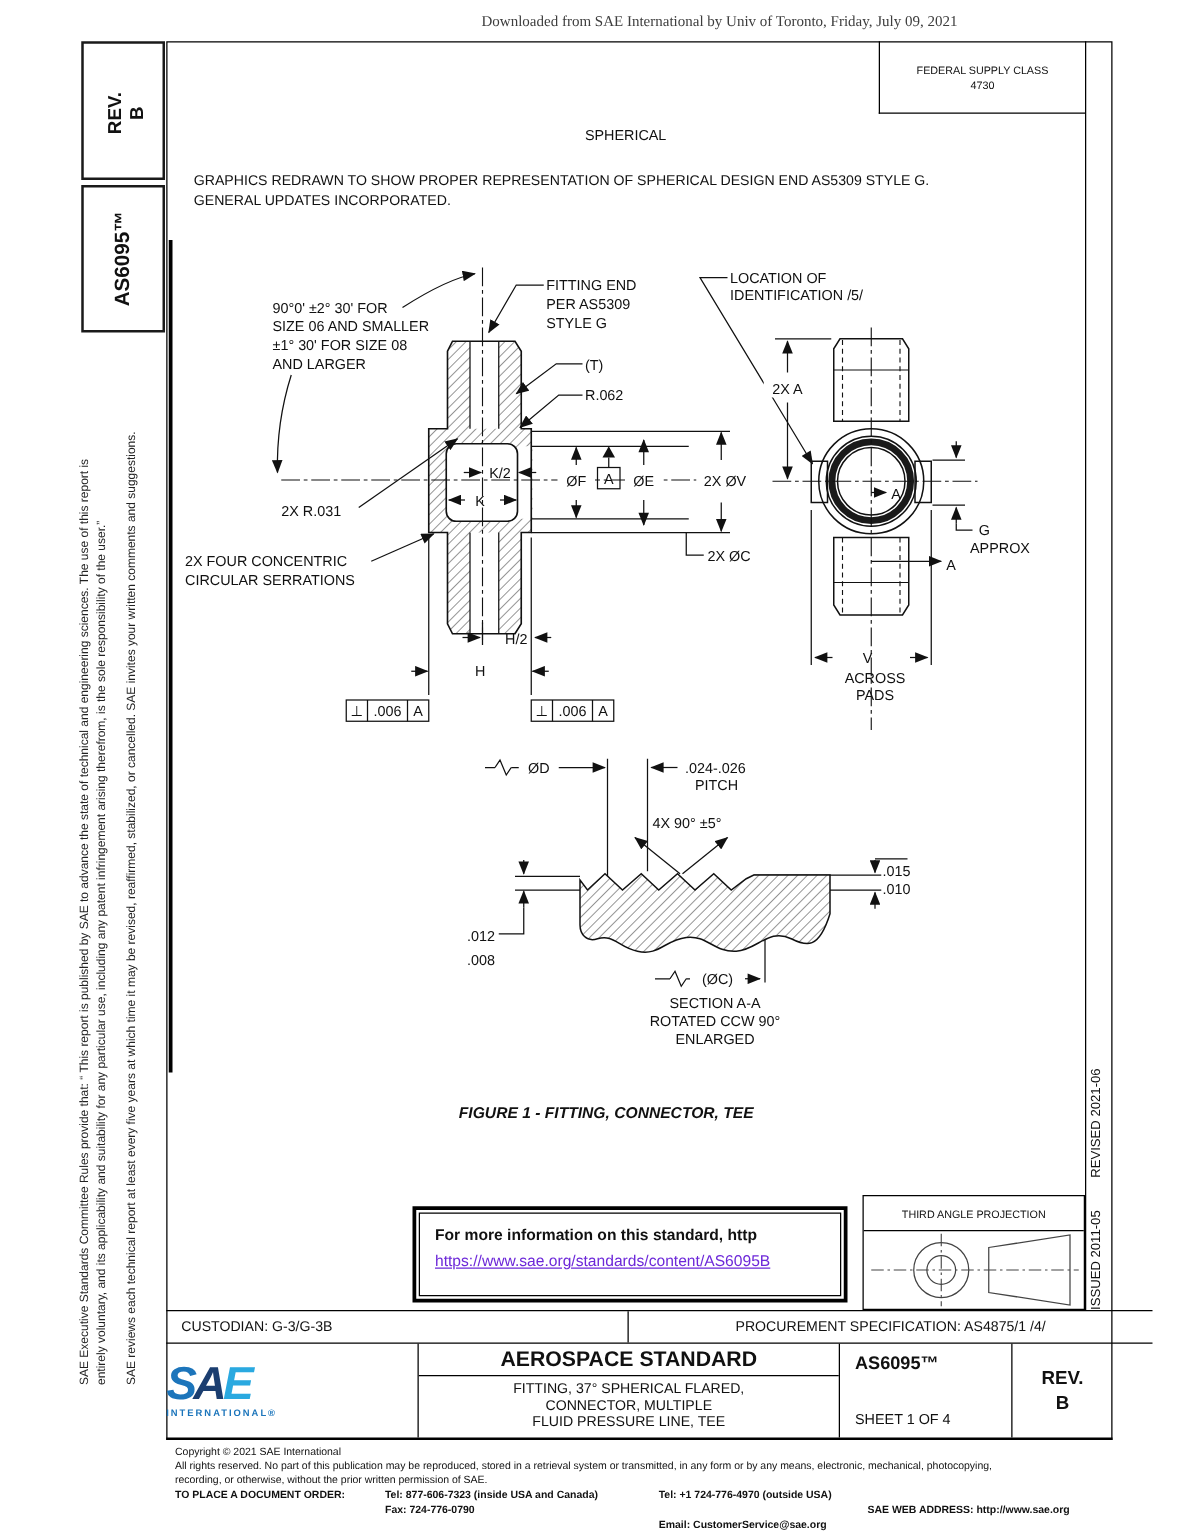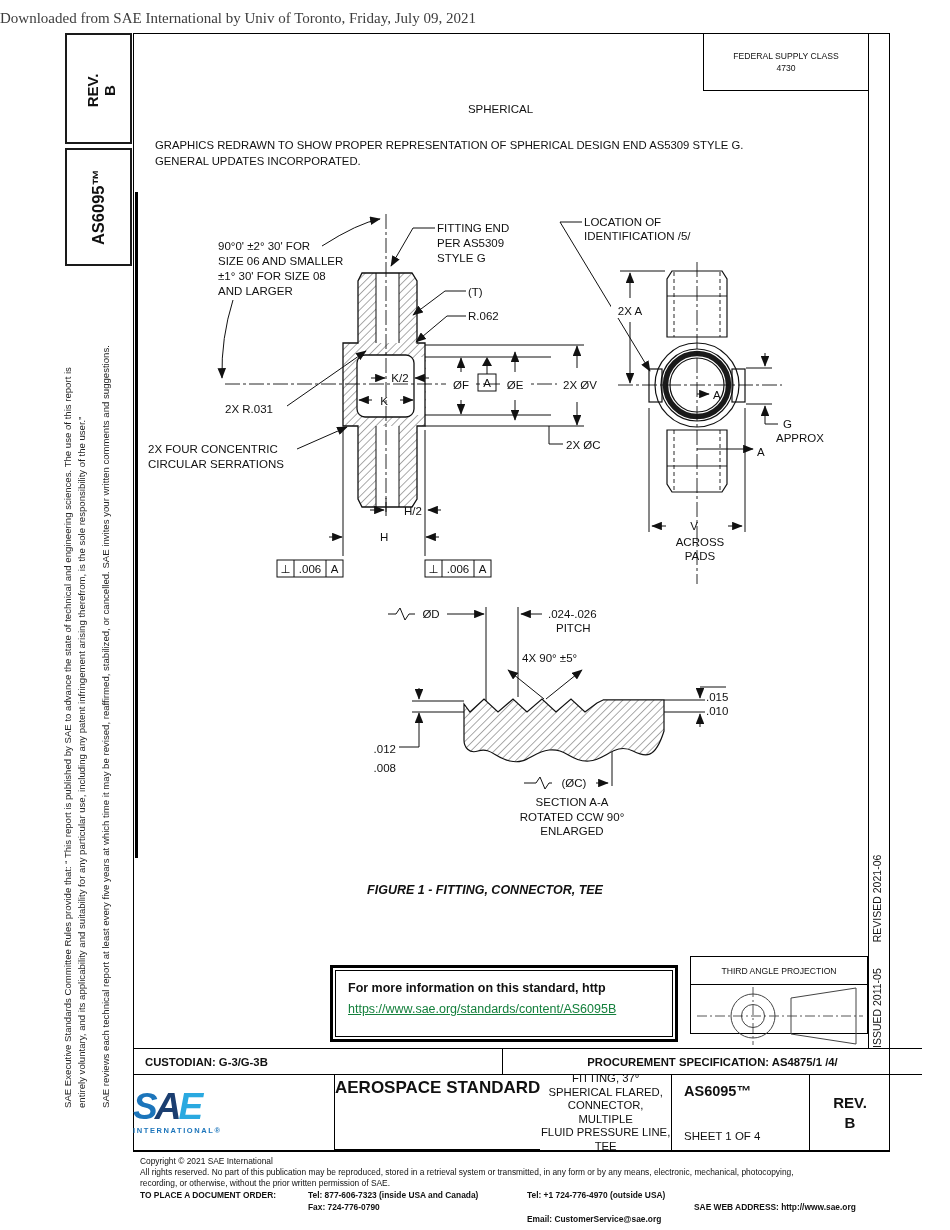--- a/index.html
+++ b/index.html
@@ -1,21 +1,21 @@
 <!DOCTYPE html>
 <html><head>
 <meta charset="utf-8">
 <style>
   * { margin:0; padding:0; box-sizing:border-box; }
   html,body { background:#fff; }
   body { width:950px; height:1230px; position:relative;
          font-family:"Liberation Sans", sans-serif; color:#111; overflow:hidden; }
   .abs { position:absolute; }
-  .watermark { top:10px; left:0; width:766px; text-align:left;
-               font-family:"Liberation Serif", serif; font-size:15px; color:#3d3d3d; }
+  .watermark { top:10px; left:0; width:766px; text-align:right;
+               font-family:"Liberation Serif", serif; font-size:12px; color:#3d3d3d; }
   
   .side-box { border:2px solid #1a1a1a; background:#fff; }
   .rot { position:absolute; transform-origin:0 0; transform:rotate(-90deg); }
   .revbox-inner { left:0; top:111px; width:111px; height:67px; display:flex; flex-direction:column;
                   align-items:center; justify-content:center; font-weight:bold; font-size:15px; line-height:17px; }
   .docbox-inner { left:0; top:114px; width:114px; height:63px; display:flex;
                   align-items:center; justify-content:center; font-weight:bold; font-size:16.5px; }
   .disclaimer { font-size:9.6px; color:#222; white-space:nowrap; width:840px; height:13px; }
   .issuedline { font-size:10.5px; color:#111; white-space:nowrap; width:292px; height:18px;
                 display:flex; gap:26px; }
@@ -25,37 +25,37 @@
   .thick-left { left:135px; top:192px; width:2.5px; height:666px; background:#000; }
   .fsc { left:703px; top:33px; width:165px; height:58px; border-left:1.2px solid #000;
          border-bottom:1.2px solid #000; display:flex; flex-direction:column; align-items:center;
          justify-content:center; font-size:8.6px; line-height:12px; text-align:center; }
   .rationale-title { left:133px; top:103px; width:735px; text-align:center; font-size:11.5px; }
   .rationale-text { left:155px; top:138px; width:715px; font-size:11.3px; line-height:15.5px; }
   
   .infobox { left:330px; top:965px; width:348px; height:77px; border:3px solid #000; padding:2px; }
   .infobox-inner { width:100%; height:100%; border:1px solid #000; padding:10px 12px; }
   .infobox-head { font-weight:bold; font-size:12.5px; }
-  .infobox-link { font-size:12.5px; color:#15803d; text-decoration:underline; display:inline-block; margin-top:7px; }
-  
-  .proj { left:690px; top:956px; width:178px; height:78px; border:1.2px solid #000; }
+  .infobox-link { font-size:12.5px; color:#6d28d9; text-decoration:underline; display:inline-block; margin-top:7px; }
+  
+  .proj { left:690px; top:956px; width:178px; height:92px; border:1.2px solid #000; }
   .proj-label { height:28px; border-bottom:1.2px solid #000; display:flex; align-items:center;
                 justify-content:center; font-size:8.6px; }
   
   .cust-row { left:133px; top:1048px; width:789px; height:27px; border-top:1.4px solid #000;
-              border-bottom:1.4px solid #000; display:flex; font-size:11.3px;font-weight:bold; }
+              border-bottom:1.4px solid #000; display:flex; font-size:11.3px; }
   .cust-cell { width:370px; border-right:1.4px solid #000; display:flex; align-items:center; padding-left:12px; }
   .proc-cell { flex:1; display:flex; align-items:center; justify-content:center; }
   
   .tblock { left:133px; top:1075px; width:757px; height:77px; border-bottom:2px solid #000; display:flex; }
   .logo-cell { width:202px; border-right:1.4px solid #000; display:flex; flex-direction:column;
                justify-content:center; }
   .logo-sae { font-size:37px; font-weight:bold; font-style:italic; letter-spacing:-3px; line-height:34px; }
   .logo-sub { font-size:7.5px; font-weight:bold; letter-spacing:1.6px; color:#1C75BB; margin-top:2px; }
-  .title-cell { width:337px; border-right:1.4px solid #000; display:flex; }
+  .title-cell { width:337px; border-right:1.4px solid #000; display:flex; flex-direction:column; }
   .title-head { font-size:17px; font-weight:bold; text-align:center; padding-top:3px; padding-bottom:2px;
                 border-bottom:1.4px solid #000; }
   .title-sub { flex:1; display:flex; flex-direction:column; justify-content:center; text-align:center;
                font-size:11.3px; line-height:13.5px; }
   .num-cell { width:138px; border-right:1.4px solid #000; display:flex; flex-direction:column;
               justify-content:center; padding-left:12px; gap:7px; }
   .num-doc { font-size:14.5px; font-weight:bold; }
   .num-sheet { font-size:11.5px;margin-top:24px; }
   .rev-cell { flex:1; display:flex; flex-direction:column; align-items:center; justify-content:center;
               font-size:15px; font-weight:bold; line-height:20px; }

